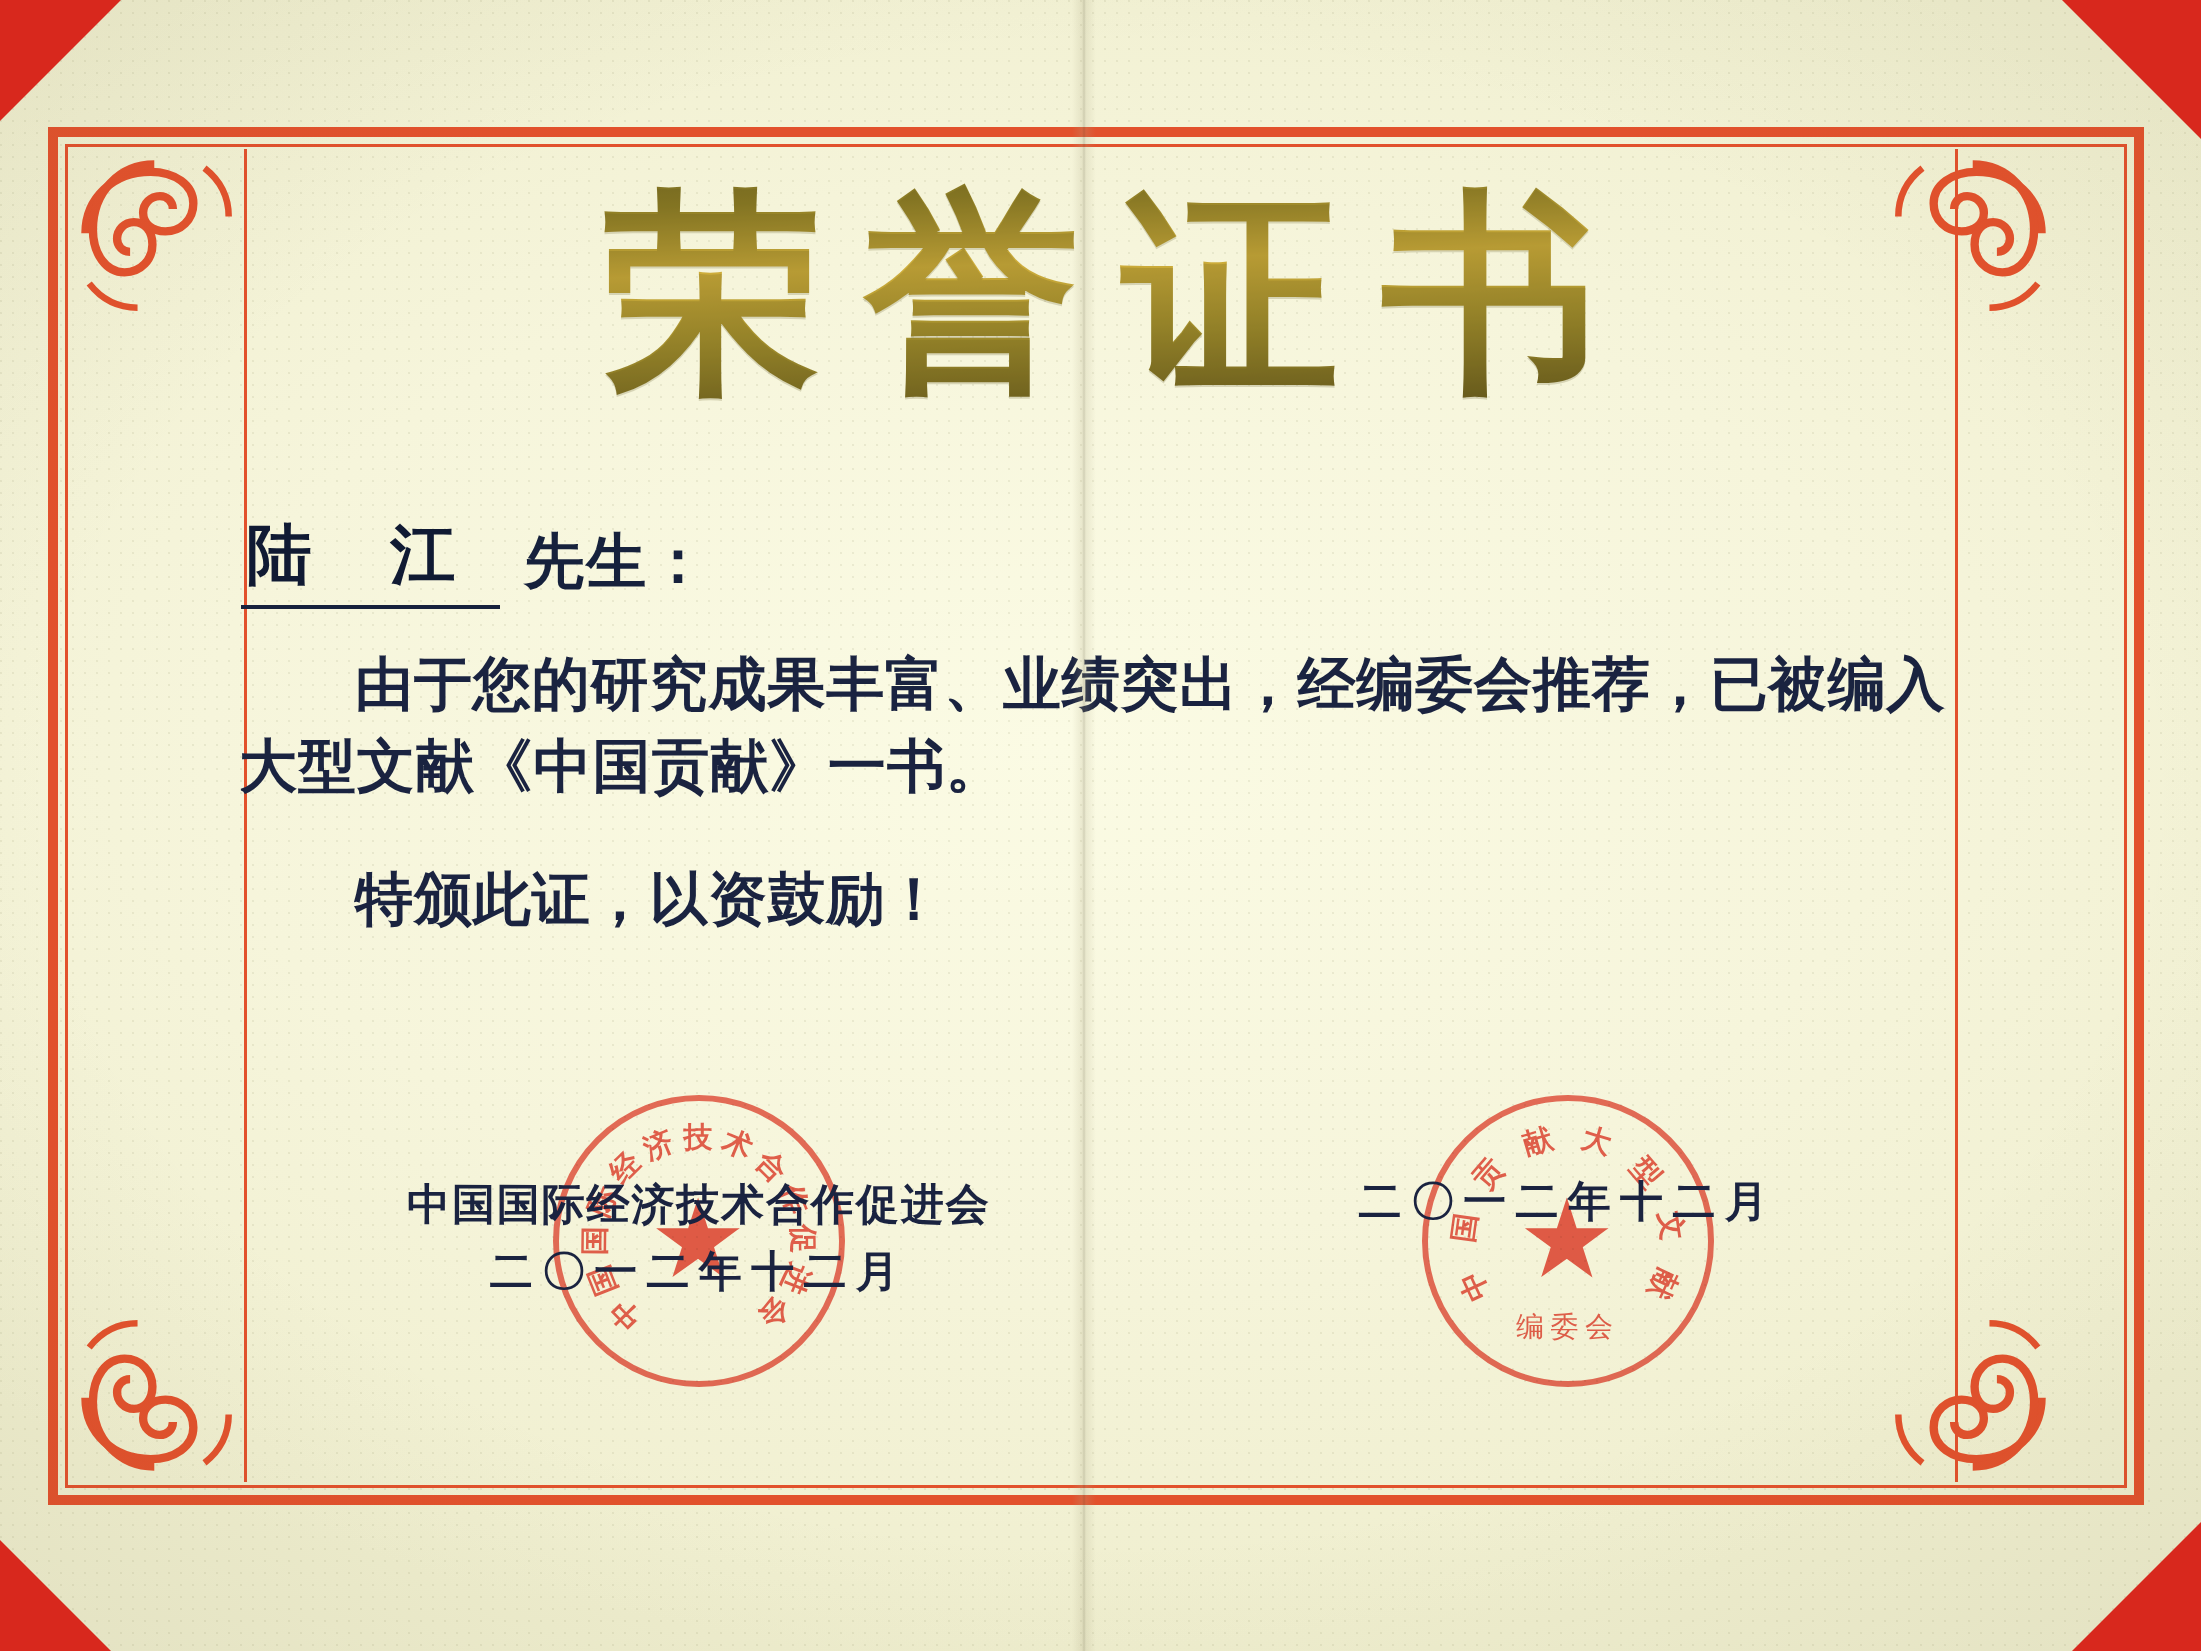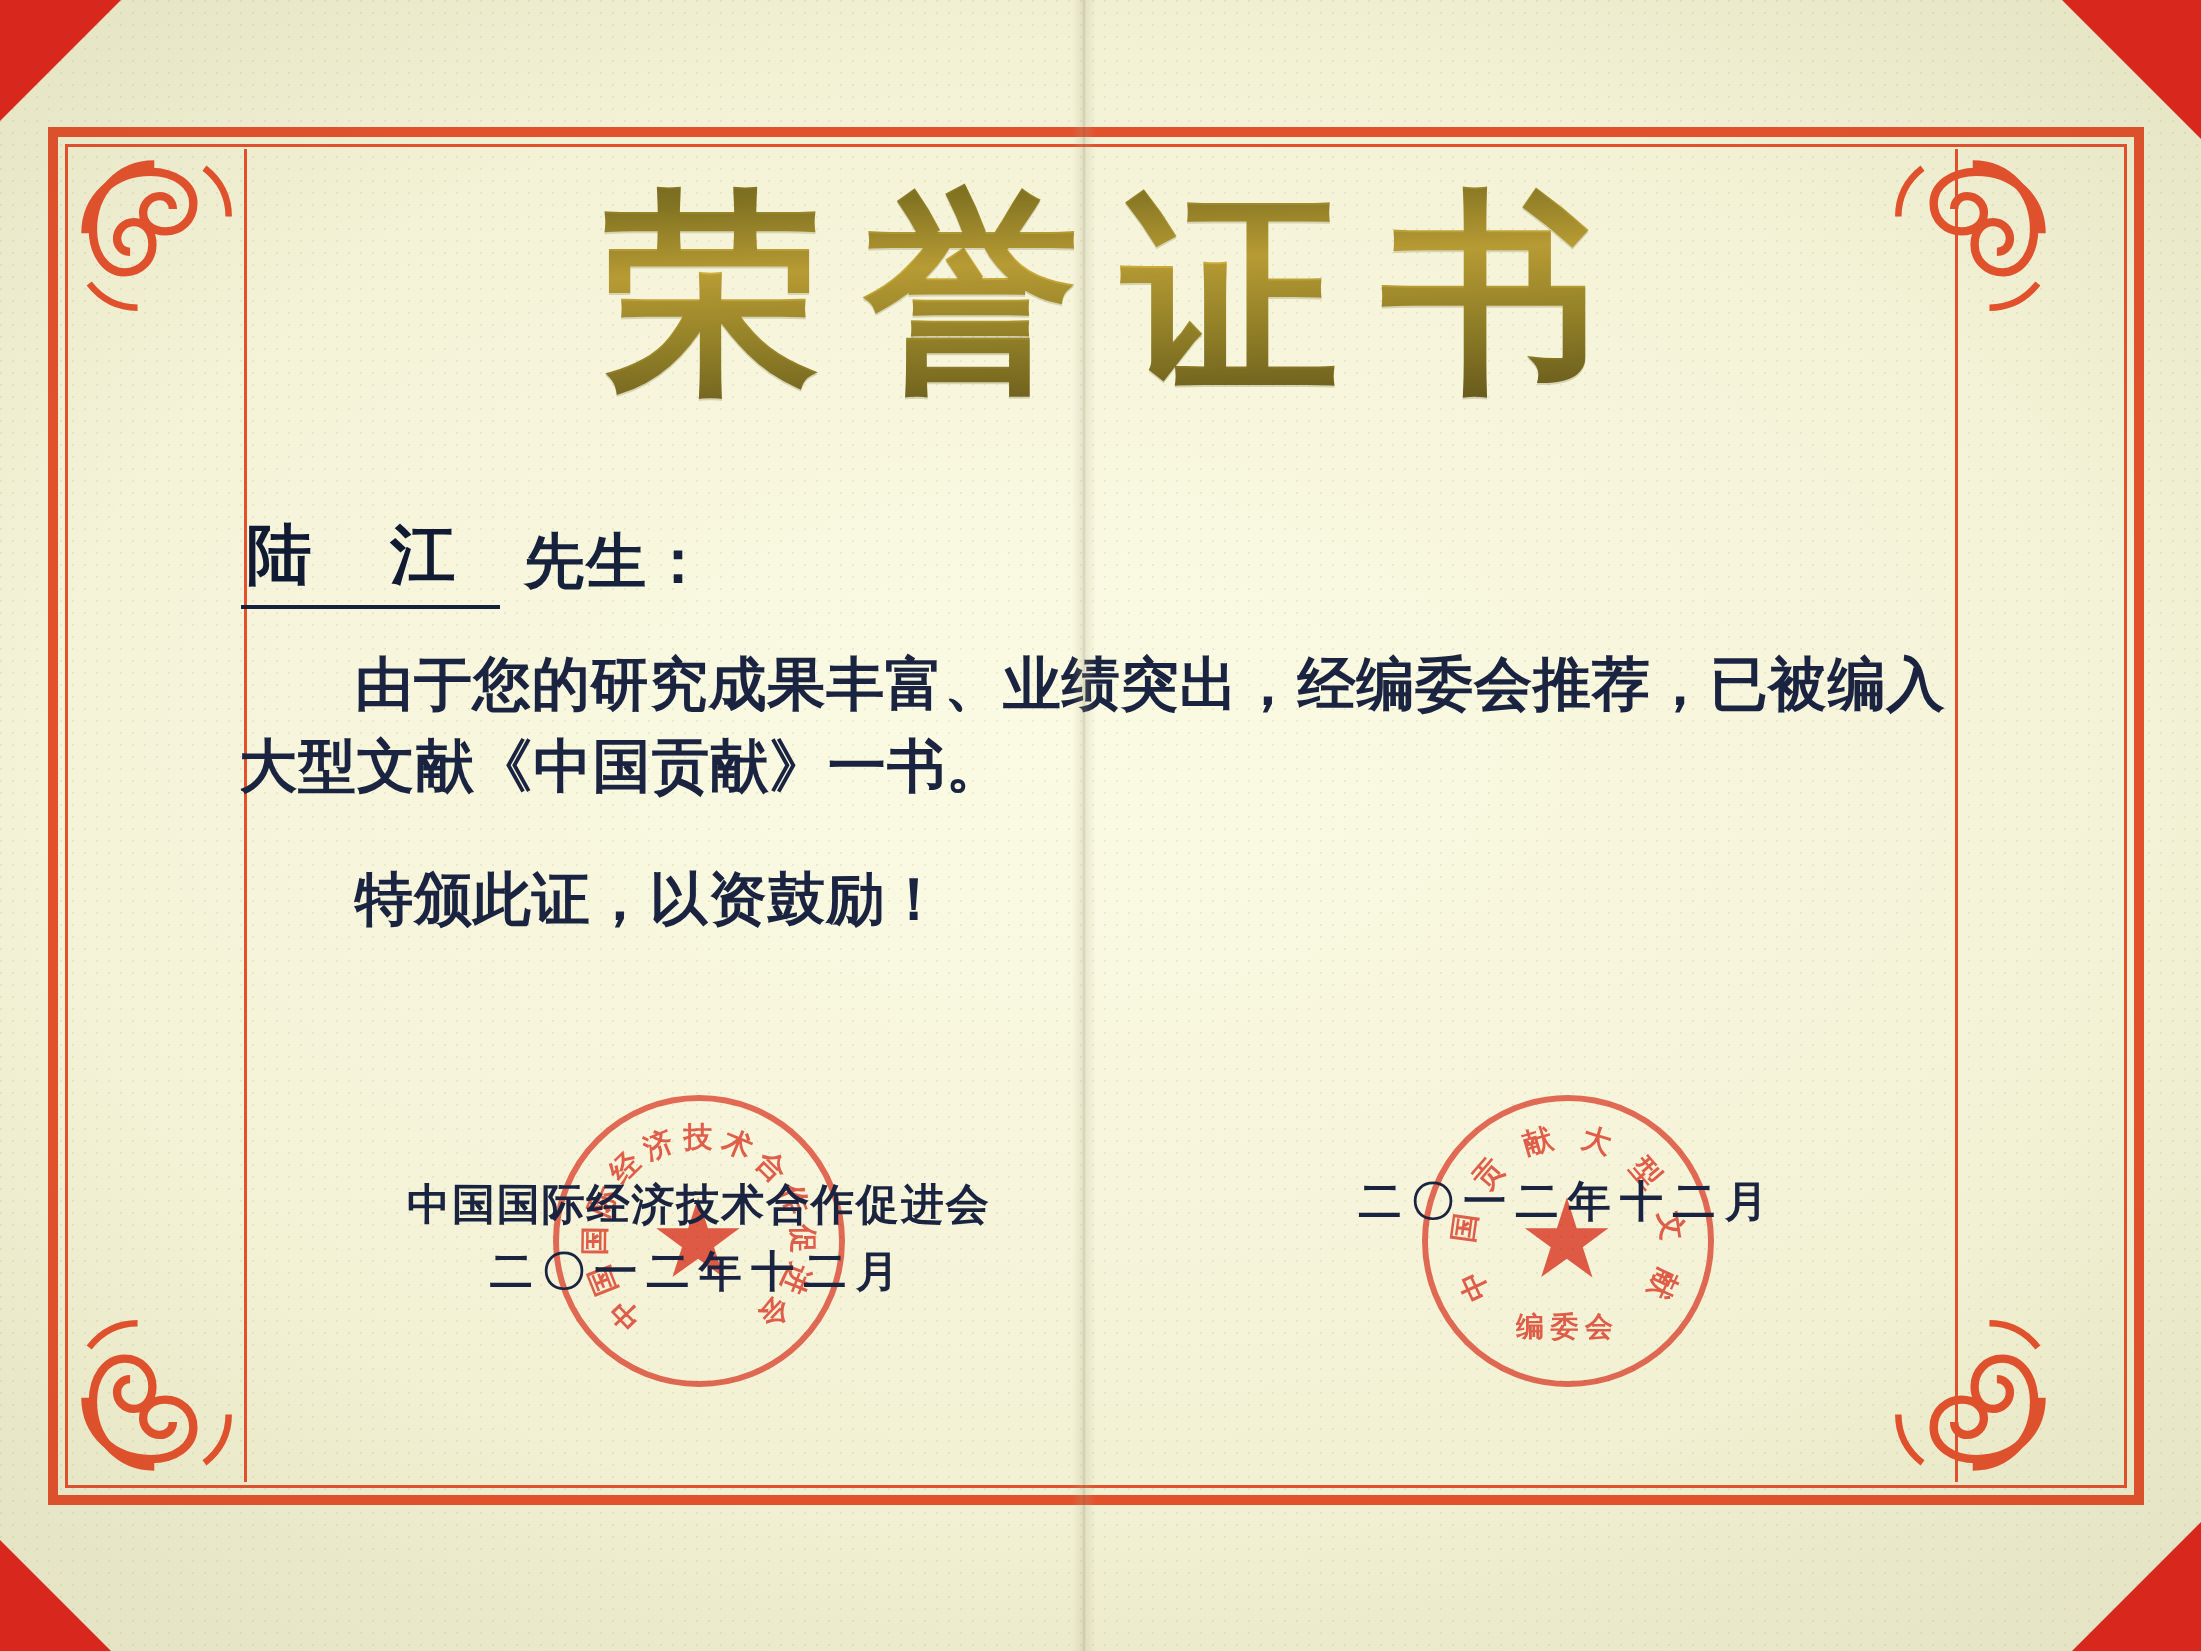--- a/index.html
+++ b/index.html
@@ -250,21 +250,21 @@
     font-weight: 700;
     transform-origin: 0 0;
     white-space: nowrap;
   }
   .seal .seal-bottom-text {
     position: absolute;
     left: 50%;
     bottom: 32px;
     transform: translateX(-50%);
     font-size: 28px;
-    font-weight: 700;
+    font-weight: 400;
     letter-spacing: 6.5px;
     white-space: nowrap;
   }
 
   
   .vignette {
     position: absolute;
     inset: 0;
     background:
       radial-gradient(ellipse 82% 78% at 50% 48%, rgba(0,0,0,0) 58%, rgba(90,85,55,0.10) 100%);

